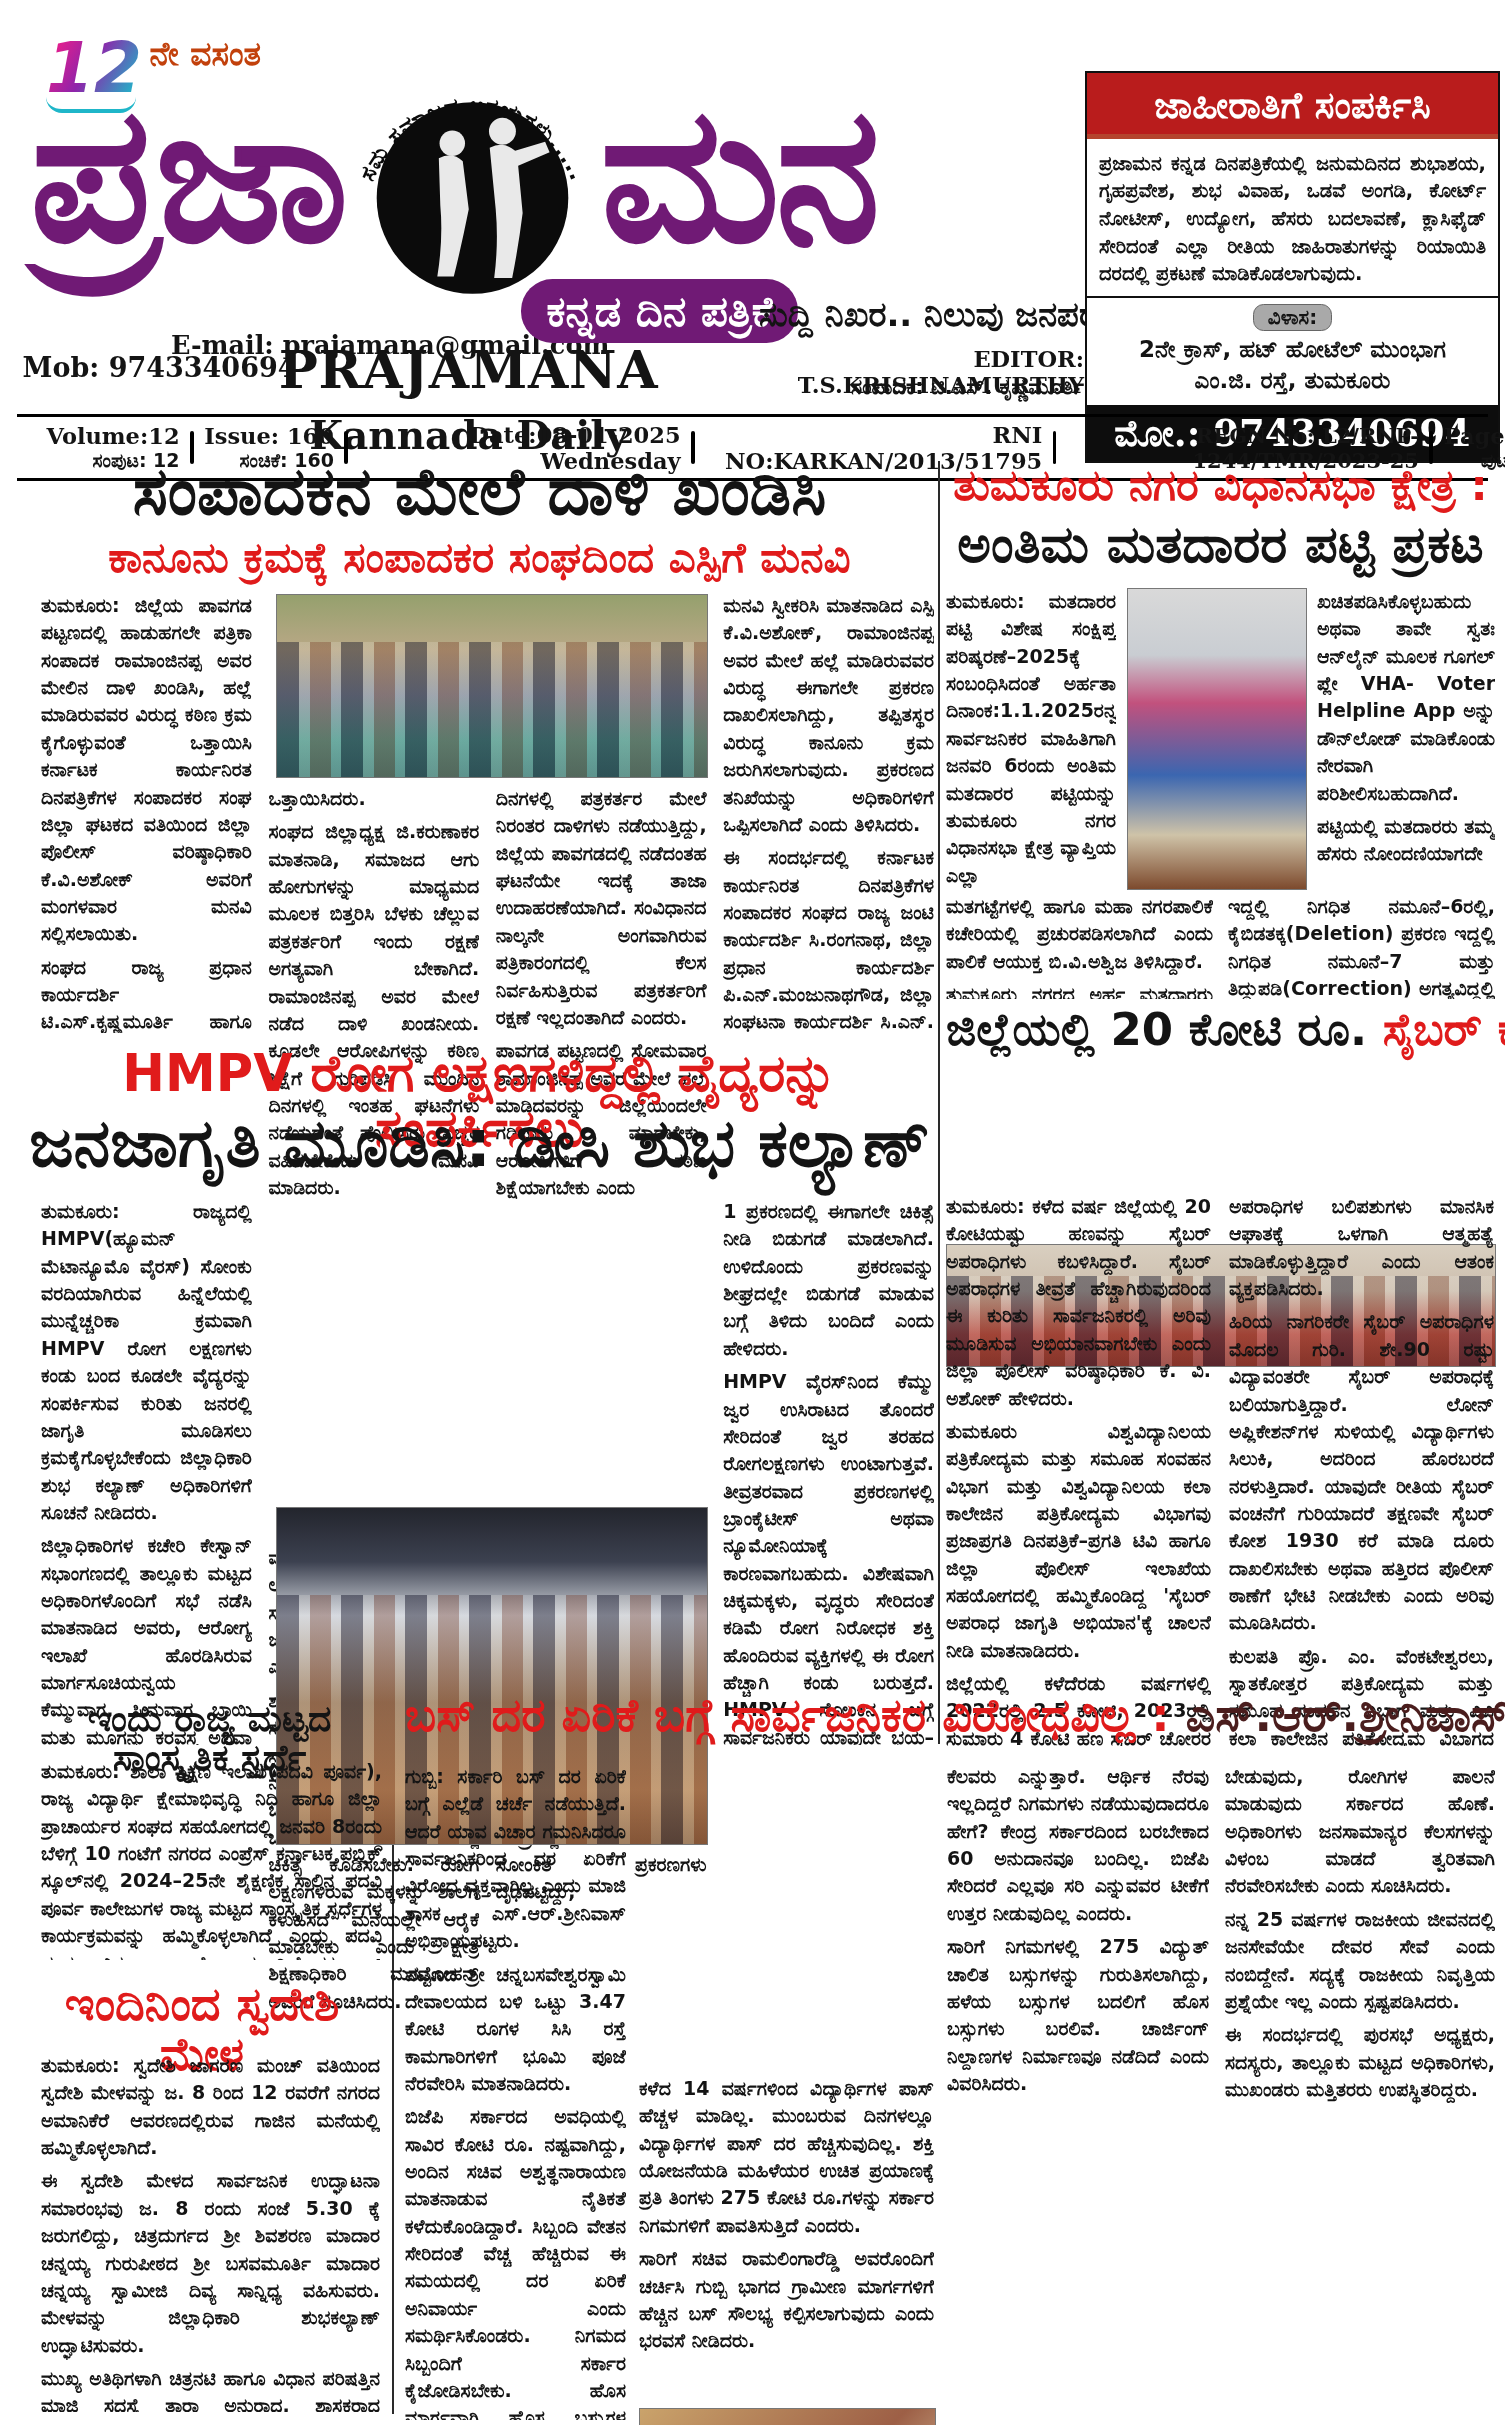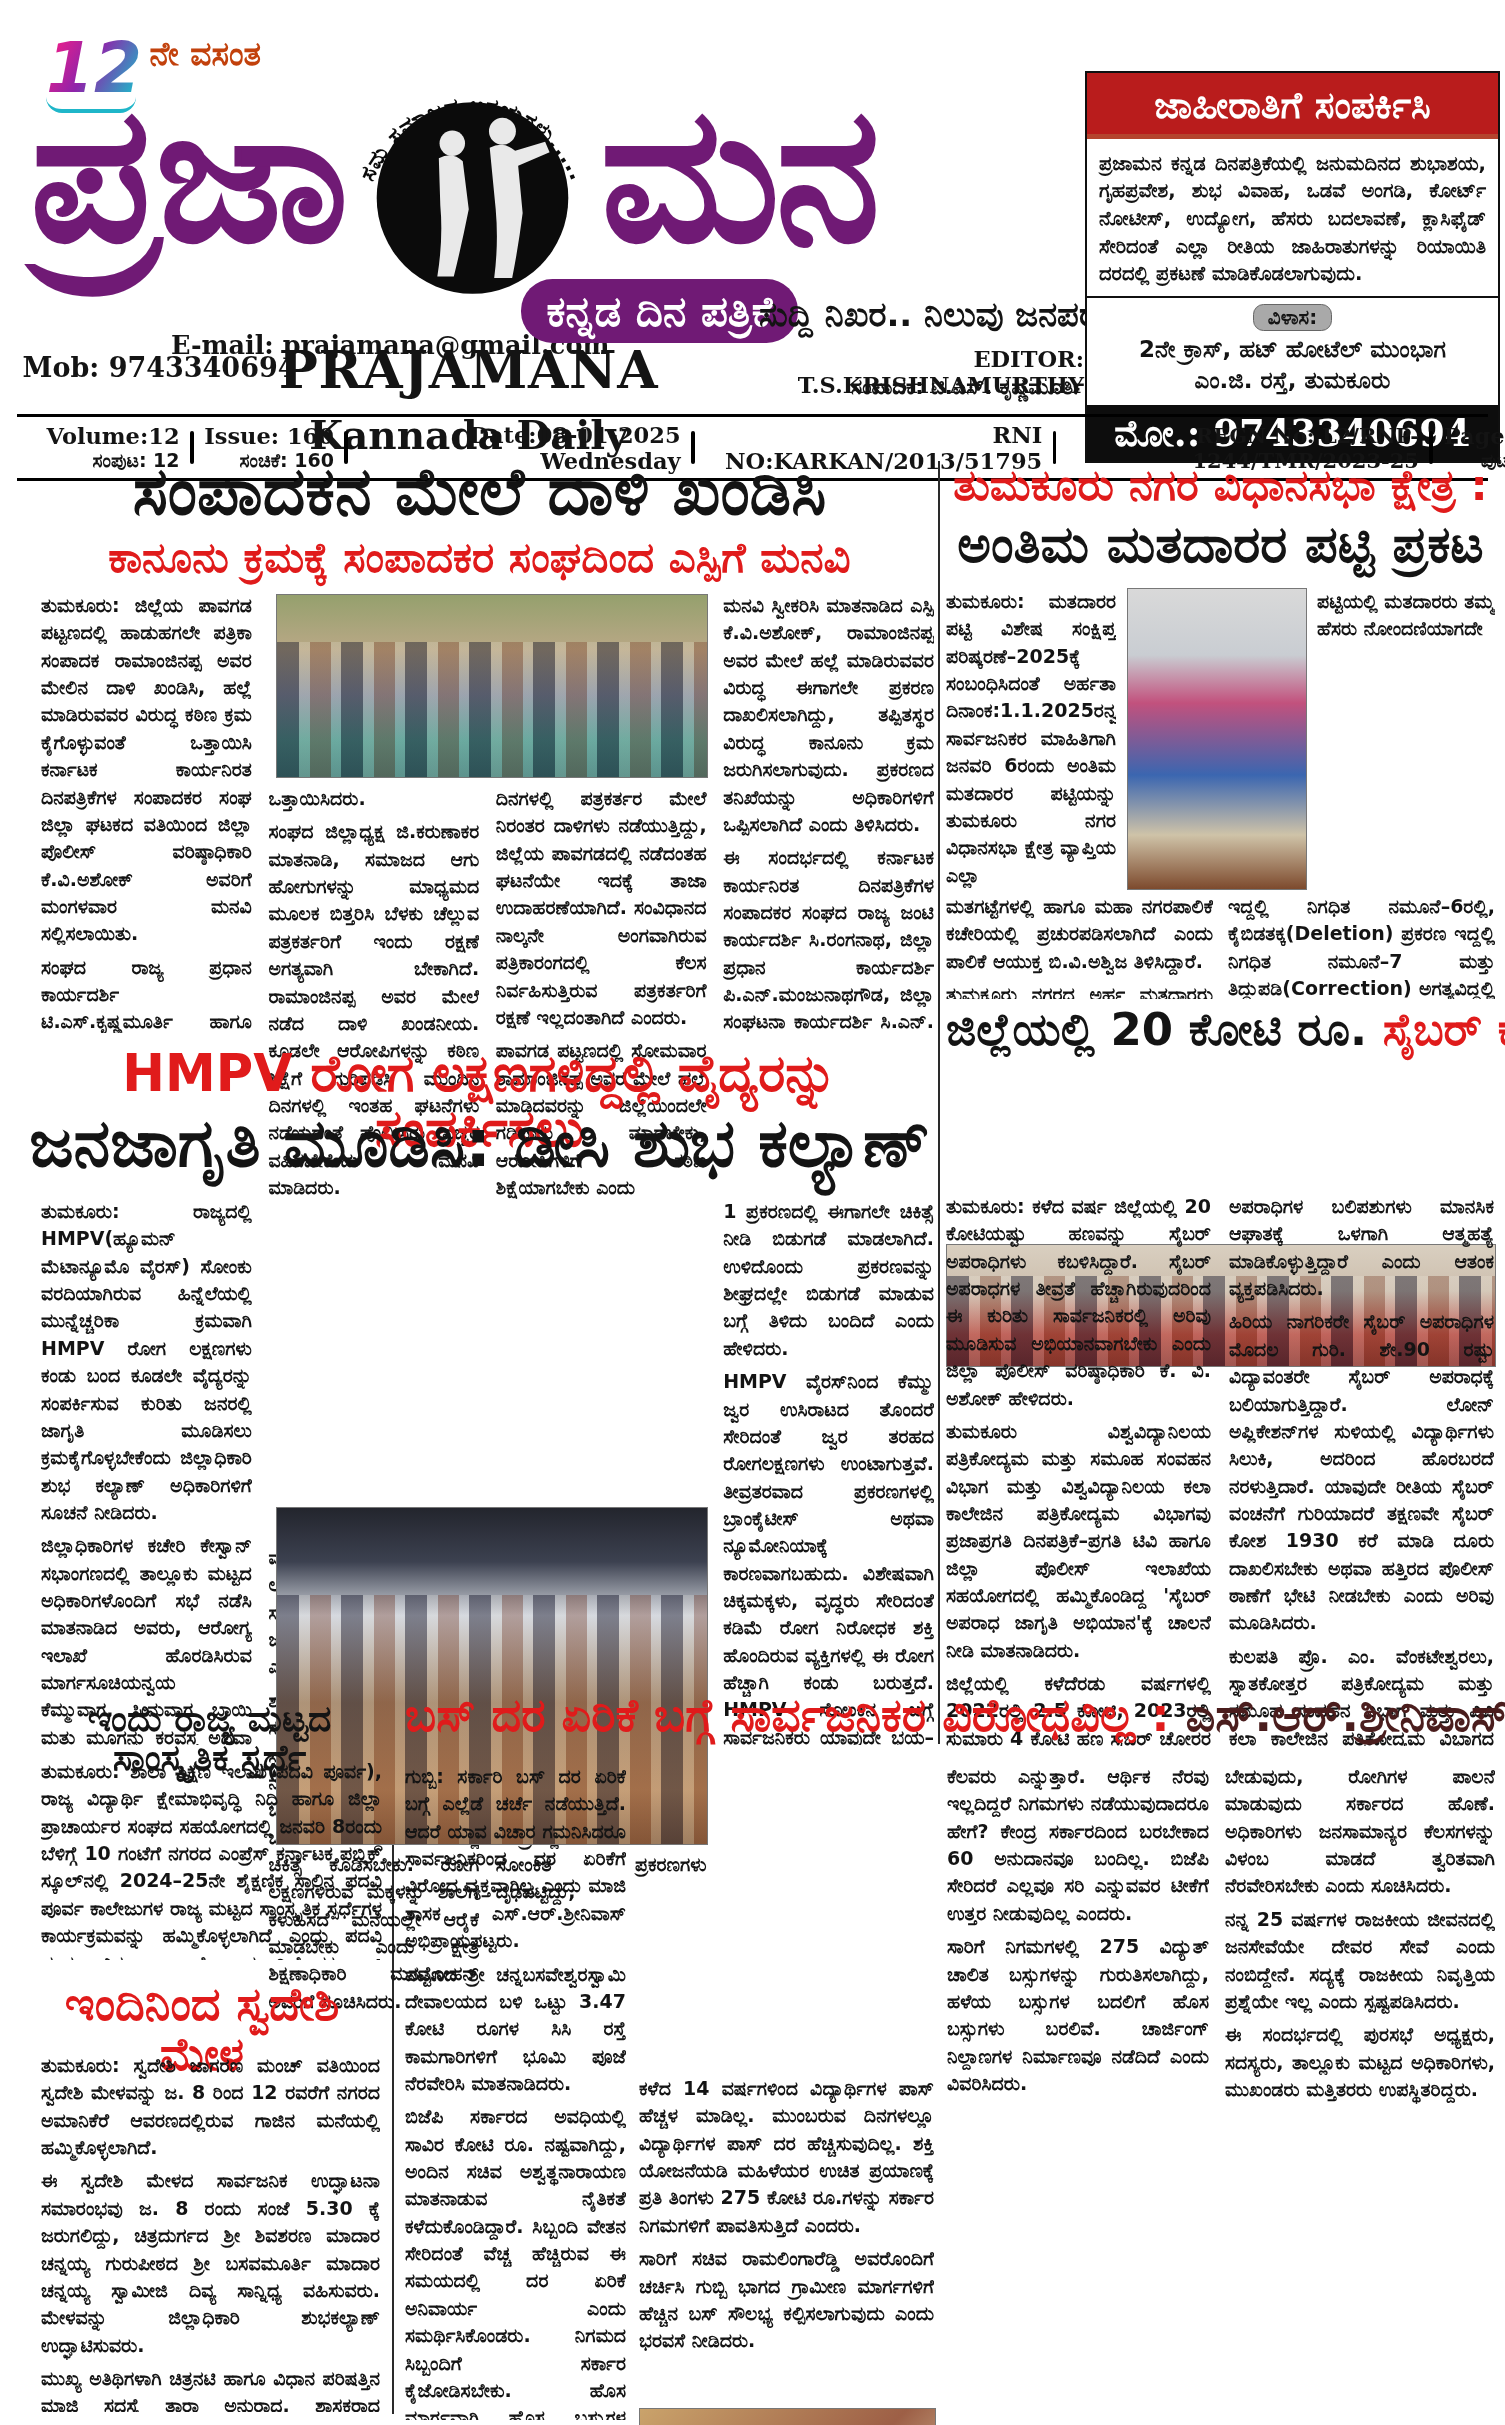--- a/index.html
+++ b/index.html
@@ -170,20 +170,21 @@
 
 <div class="abs hl c red" style="left:946px;top:462px;width:549px;font-size:43px;">ತುಮಕೂರು ನಗರ ವಿಧಾನಸಭಾ ಕ್ಷೇತ್ರ :</div>
 <div class="abs hl c" style="left:946px;top:517px;width:549px;font-size:51px;">ಅಂತಿಮ ಮತದಾರರ ಪಟ್ಟಿ ಪ್ರಕಟ</div>
 
 <div class="abs body-zone" style="left:946px;top:588px;width:549px;height:301px;gap:10.5px;">
   <div class="col" style="width:171px;height:301px;">
       <p>ತುಮಕೂರು: ಮತದಾರರ ಪಟ್ಟಿ ವಿಶೇಷ ಸಂಕ್ಷಿಪ್ತ ಪರಿಷ್ಕರಣೆ–2025ಕ್ಕೆ ಸಂಬಂಧಿಸಿದಂತೆ ಅರ್ಹತಾ ದಿನಾಂಕ:1.1.2025ರನ್ವಯ ಸಾರ್ವಜನಿಕರ ಮಾಹಿತಿಗಾಗಿ ಜನವರಿ 6ರಂದು ಅಂತಿಮ ಮತದಾರರ ಪಟ್ಟಿಯನ್ನು ತುಮಕೂರು ನಗರ ವಿಧಾನಸಭಾ ಕ್ಷೇತ್ರ ವ್ಯಾಪ್ತಿಯ ಎಲ್ಲಾ</p>
     </div>
   <div class="photo ph-v" style="width:178px;height:300px;flex:0 0 auto;"></div>
   <div class="col" style="width:179px;height:301px;">
+      <p>ಖಚಿತಪಡಿಸಿಕೊಳ್ಳಬಹುದು ಅಥವಾ ತಾವೇ ಸ್ವತಃ ಆನ್‌ಲೈನ್ ಮೂಲಕ ಗೂಗಲ್ ಪ್ಲೇ VHA- Voter Helpline App ಅನ್ನು ಡೌನ್‌ಲೋಡ್ ಮಾಡಿಕೊಂಡು ನೇರವಾಗಿ ಪರಿಶೀಲಿಸಬಹುದಾಗಿದೆ.</p>
       <p>ಪಟ್ಟಿಯಲ್ಲಿ ಮತದಾರರು ತಮ್ಮ ಹೆಸರು ನೋಂದಣಿಯಾಗದೇ</p>
     </div>
 </div>
 <div class="abs body-zone" style="left:946px;top:893px;width:549px;height:106px;gap:15px;">
   <div class="col" style="width:267px;height:106px;">
       <p>ಮತಗಟ್ಟೆಗಳಲ್ಲಿ ಹಾಗೂ ಮಹಾ ನಗರಪಾಲಿಕೆ ಕಚೇರಿಯಲ್ಲಿ ಪ್ರಚುರಪಡಿಸಲಾಗಿದೆ ಎಂದು ಪಾಲಿಕೆ ಆಯುಕ್ತ ಬಿ.ವಿ.ಅಶ್ವಿಜ ತಿಳಿಸಿದ್ದಾರೆ.</p>
       <p>ತುಮಕೂರು ನಗರದ ಅರ್ಹ ಮತದಾರರು ಪ್ರಕಟಿತ ಮತದಾರರ ಪಟ್ಟಿಯಲ್ಲಿ ತಮ್ಮ ಹೆಸರು ನೋಂದಣೆಯಾಗಿರುವ ಬಗ್ಗೆ ನಿಗಧಿತ ಮತಗಟ್ಟೆಗಳಿಗೆ ಭೇಟಿ ನೀಡಿ ಮತಗಟ್ಟೆ ಮಟ್ಟದ ಅಧಿಕಾರಿಗಳ ಮೂಲಕ ಪರಿಶೀಲಿಸಿ</p>
     </div>
   <div class="col" style="width:267px;height:106px;">
       <p>ಇದ್ದಲ್ಲಿ ನಿಗಧಿತ ನಮೂನೆ–6ರಲ್ಲಿ, ಕೈಬಿಡತಕ್ಕ(Deletion) ಪ್ರಕರಣ ಇದ್ದಲ್ಲಿ ನಿಗಧಿತ ನಮೂನೆ–7 ಮತ್ತು ತಿದ್ದುಪಡಿ(Correction) ಅಗತ್ಯವಿದ್ದಲ್ಲಿ ನಮೂನೆ–8ರಲ್ಲಿ ಸಂಬಂಧಿಸಿದ ಬಿಎಲ್‌ಓಗಳಿಗೆ ಮನವಿ ಸಲ್ಲಿಸಬಹುದಾಗಿದೆ. ಸಾರ್ವಜನಿಕರು ಈ ಅವಕಾಶವನ್ನು ಸದುಪಯೋಗ ಪಡಿಸಿಕೊಳ್ಳಬೇಕೆಂದು ಅವರು ಮನವಿ ಮಾಡಿದ್ದಾರೆ.</p>

